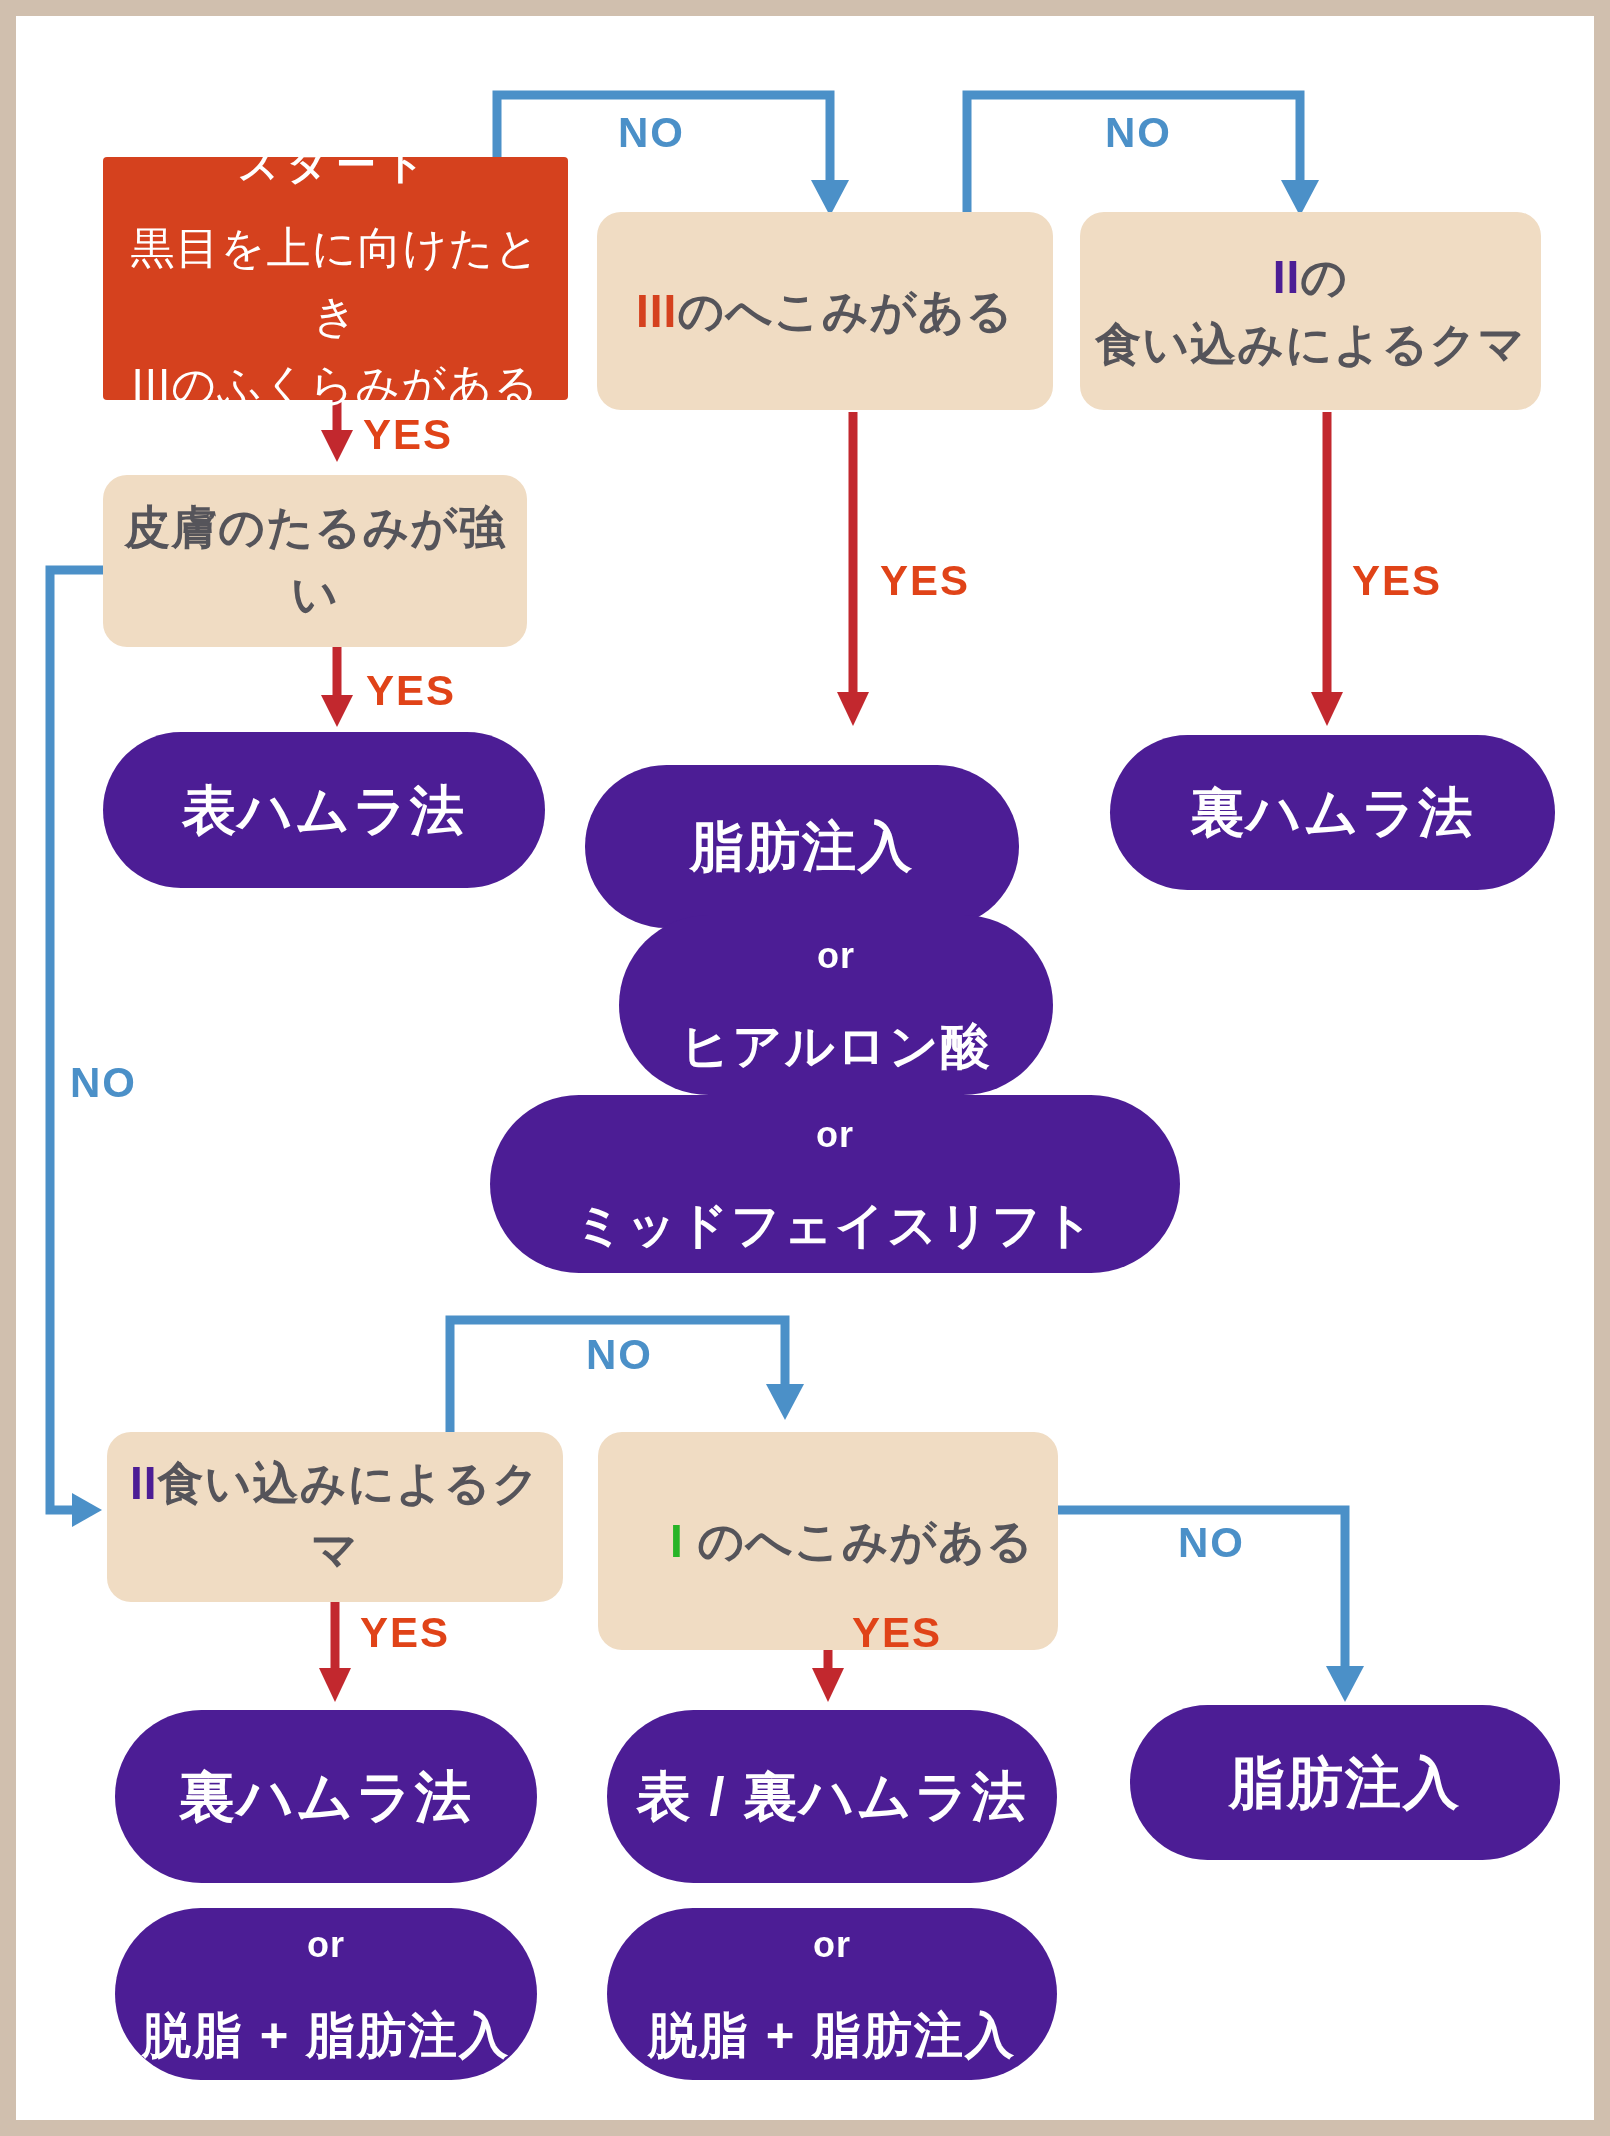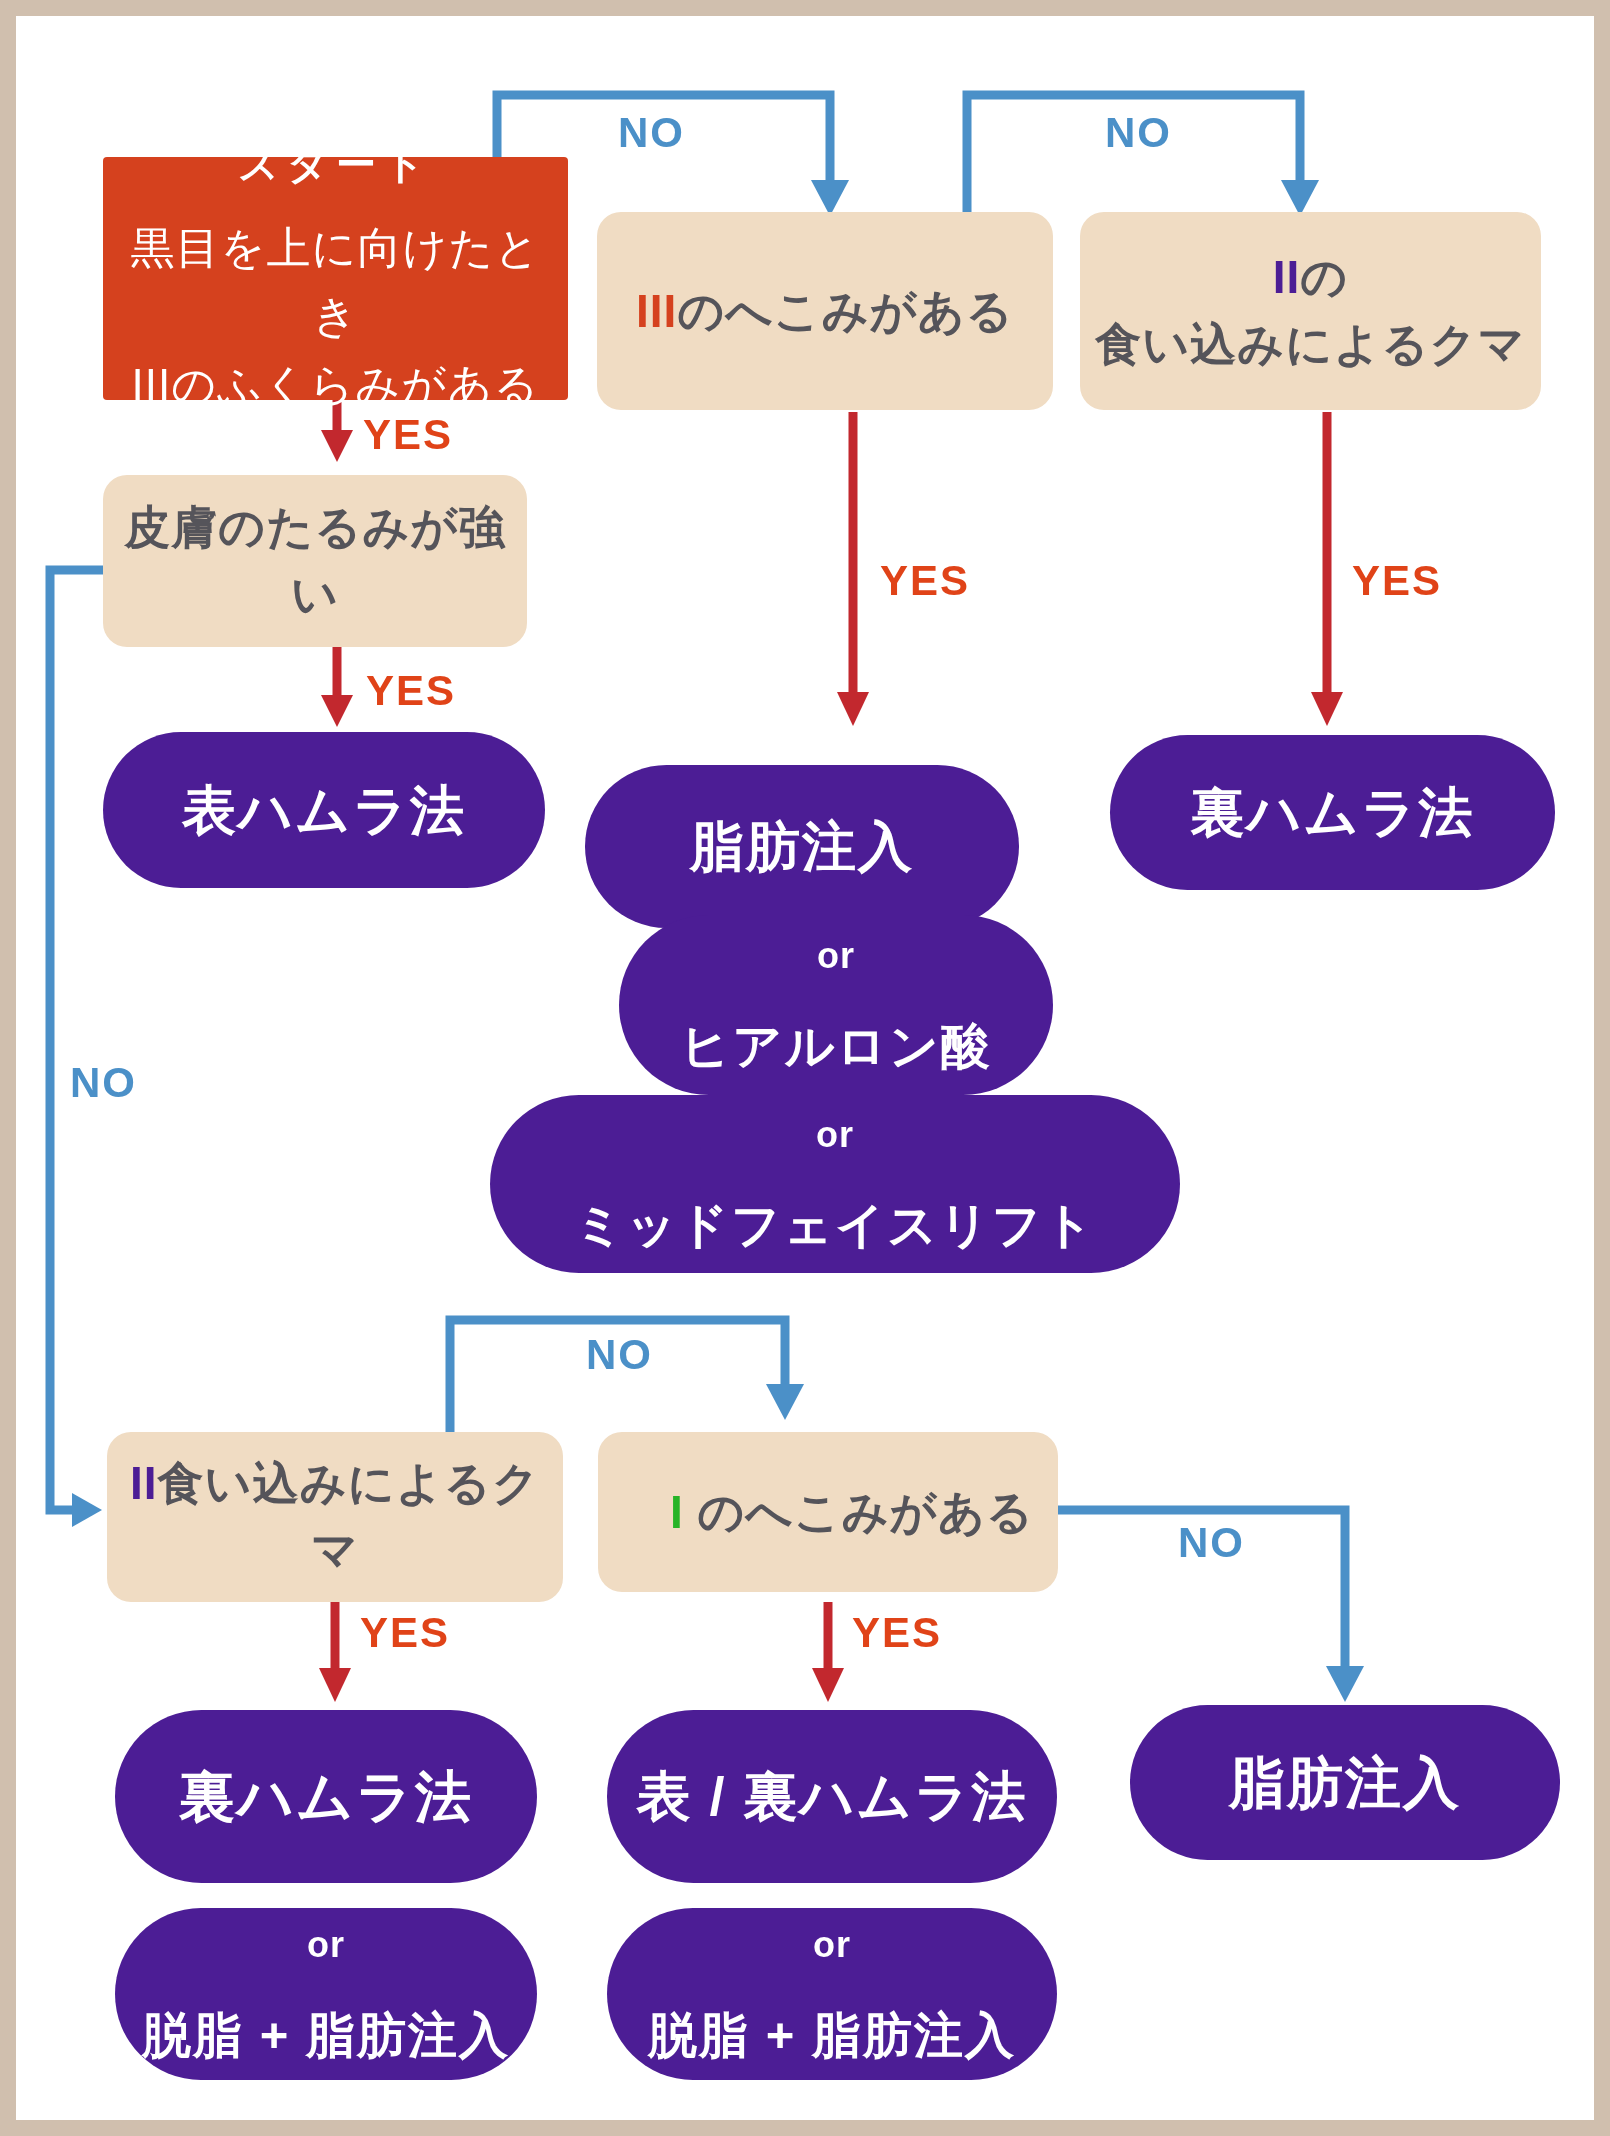--- a/index.html
+++ b/index.html
@@ -129,21 +129,21 @@
   </div>
 
   <div class="node qbox" style="left:103px;top:475px;width:424px;height:172px;">
     <div>皮膚のたるみが強い</div>
   </div>
 
   <div class="node qbox" style="left:107px;top:1432px;width:456px;height:170px;">
     <div><span class="num blue">II</span><span>食い込みによるクマ</span></div>
   </div>
 
-  <div class="node qbox" style="left:598px;top:1432px;width:460px;height:160px;padding-left:48px;">
+  <div class="node qbox" style="left:598px;top:1432px;width:460px;height:218px;padding-left:48px;">
     <div><span class="num green">I</span><span> のへこみがある</span></div>
   </div>
 
   <div class="node pill" style="left:103px;top:732px;width:442px;height:156px;">
     <div class="main">表ハムラ法</div>
   </div>
 
   <div class="node pill" style="left:585px;top:733px;width:434px;height:163px;margin-top:32px;">
     <div class="main">脂肪注入</div>
   </div>

